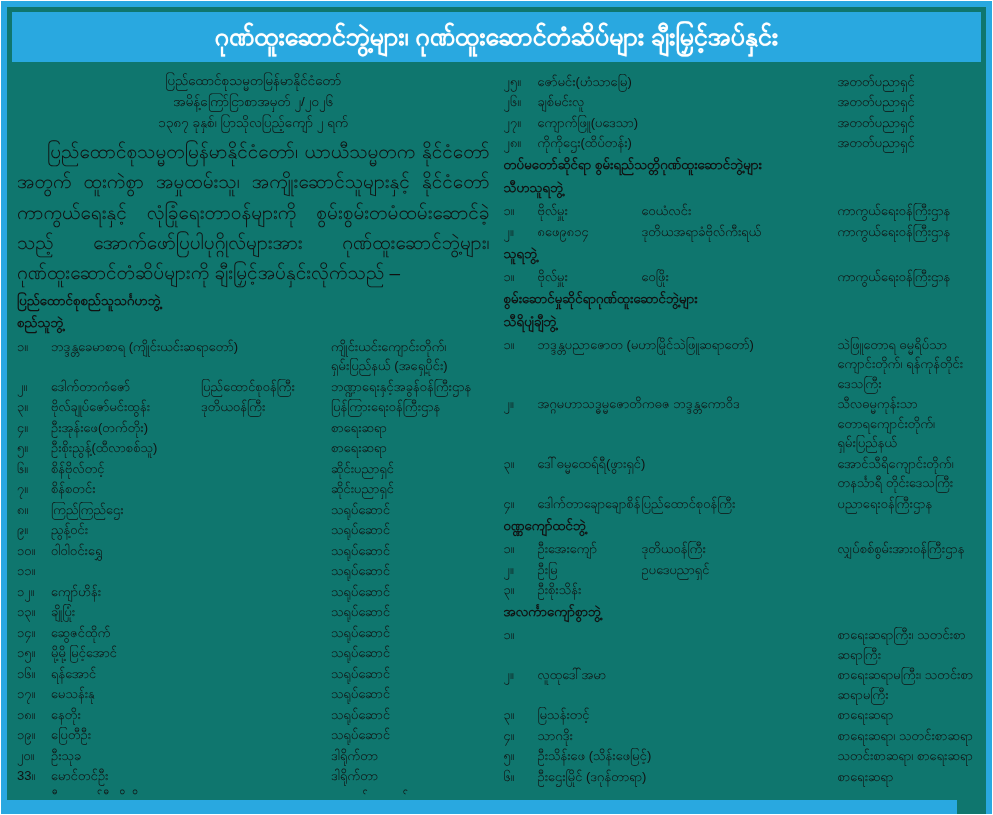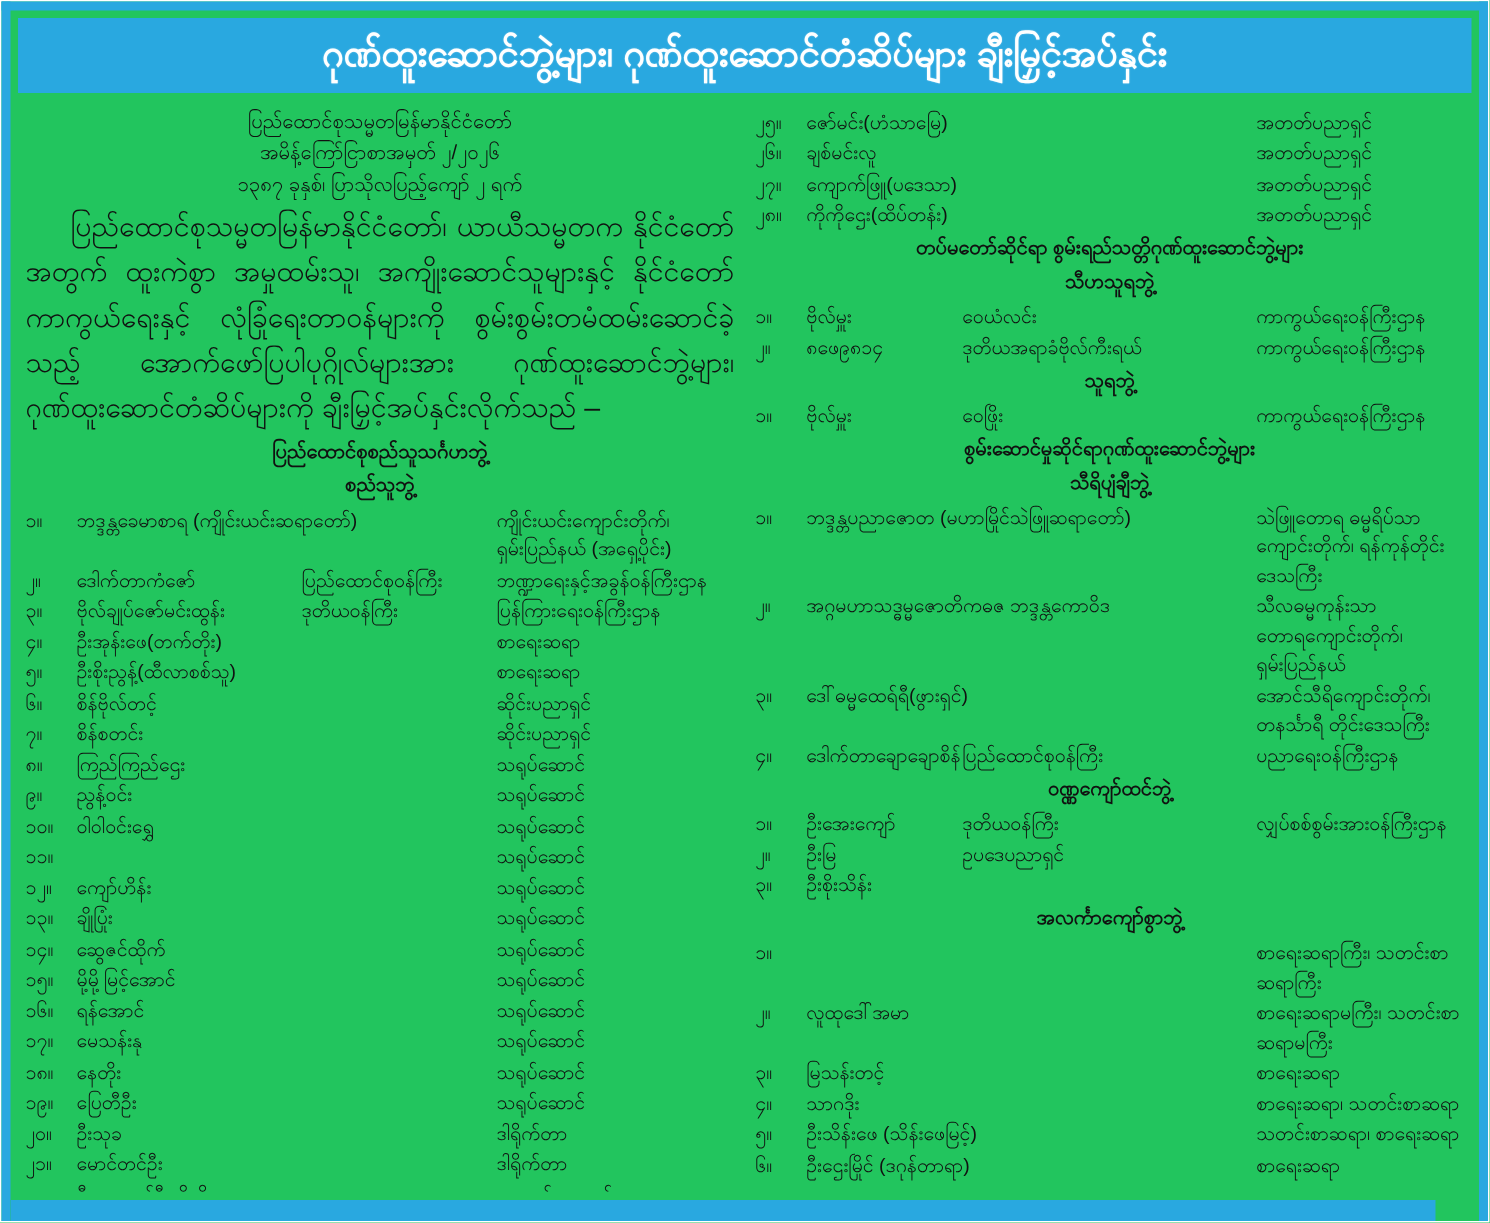--- a/index.html
+++ b/index.html
@@ -8,21 +8,21 @@
     background:#ffffff;
     font-family:"Liberation Sans", sans-serif;
     width:993px; height:815px; overflow:hidden;
   }
   .page {
     position:relative;
     width:991px; height:813px;
     margin:1px;
     border:6px solid var(--accent);
     border-bottom:none;
-    background:#22c55e;
+    background:#0f766e;
     overflow:hidden;
   }
   .title-bar {
     margin:5px 5px 7px 5px;
     height:50px;
     background:var(--accent);
     display:flex; align-items:center; justify-content:center;
   }
   .title-bar .title-text {
     color:#ffffff;
@@ -47,21 +47,20 @@
 
   .intro-para {
     margin-top:3px;
     text-align:justify;
     text-indent:30px;
     line-height:1.6;
     font-size:19px;
   }
 
   .sec-heading {
-    text-align:center;
     font-weight:bold;
     font-size:13.4px;
     line-height:1.55;
     margin:2px 0;
   }
 
   .row {
     display:grid;
     line-height:1.5;
     padding:.5px 0;
@@ -197,21 +196,21 @@
             <span class="num">၁၉။</span>
             <span class="name span2">ပြေတီဦး</span>
             <span class="org">သရုပ်ဆောင်</span>
           </div>
           <div class="row">
             <span class="num">၂၀။</span>
             <span class="name span2">ဦးသုခ</span>
             <span class="org">ဒါရိုက်တာ</span>
           </div>
           <div class="row">
-            <span class="num">၂၁။</span>
+            <span class="num">33။</span>
             <span class="name span2">မောင်တင်ဦး</span>
             <span class="org">ဒါရိုက်တာ</span>
           </div>
           <div class="row">
             <span class="num">၂၂။</span>
             <span class="name span2">ဂီတလုလင်ဦးကိုကို</span>
             <span class="org">အတတ်ပညာရှင်</span>
           </div>
           <div class="row">
             <span class="num">၂၃။</span>

